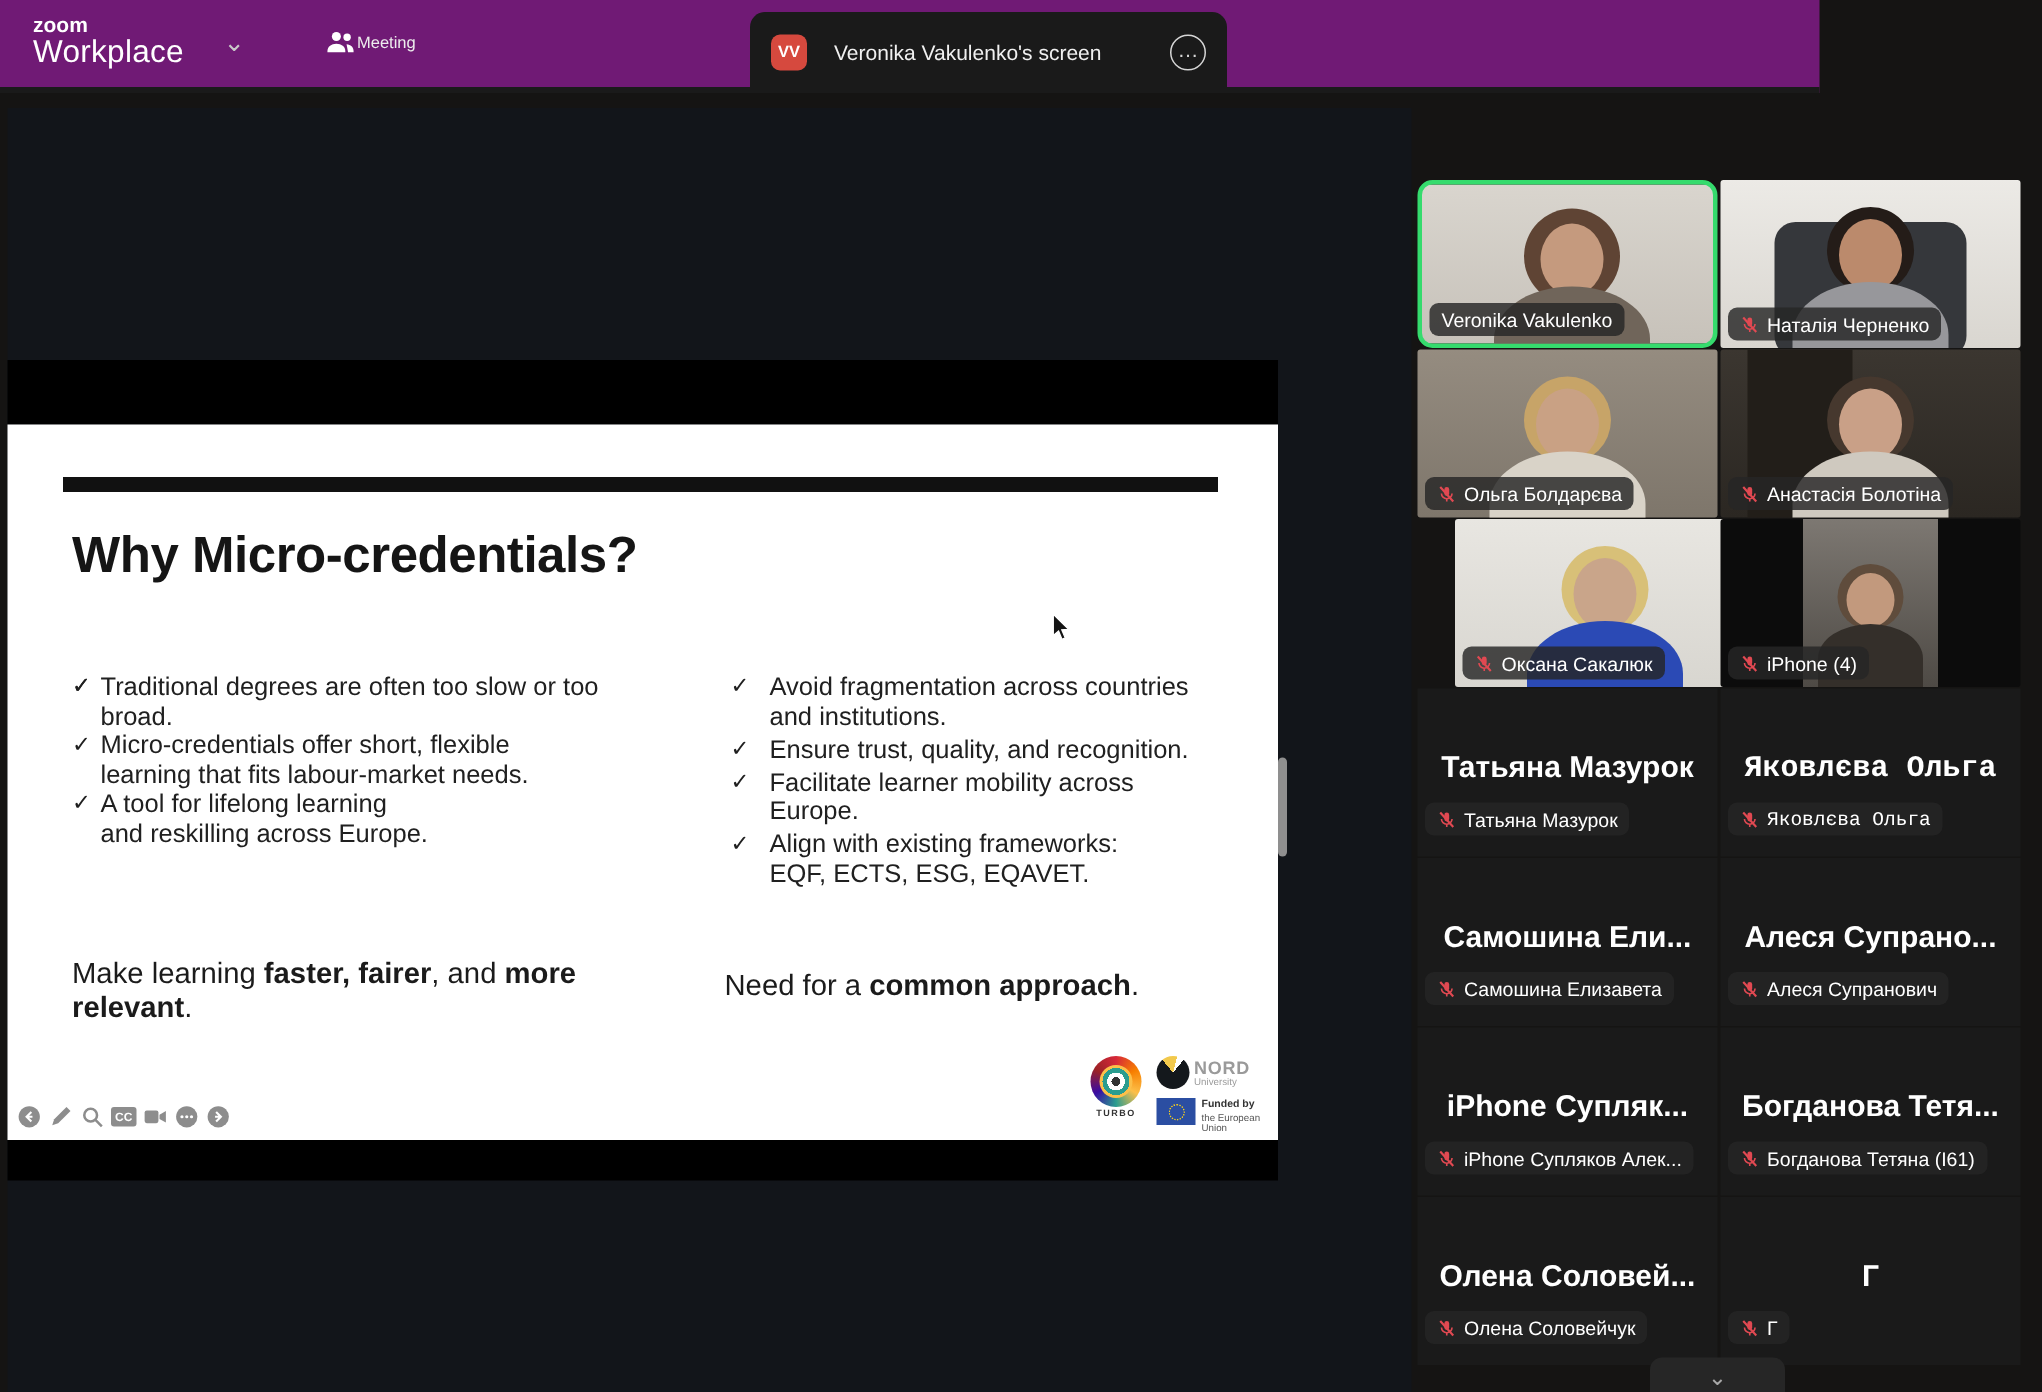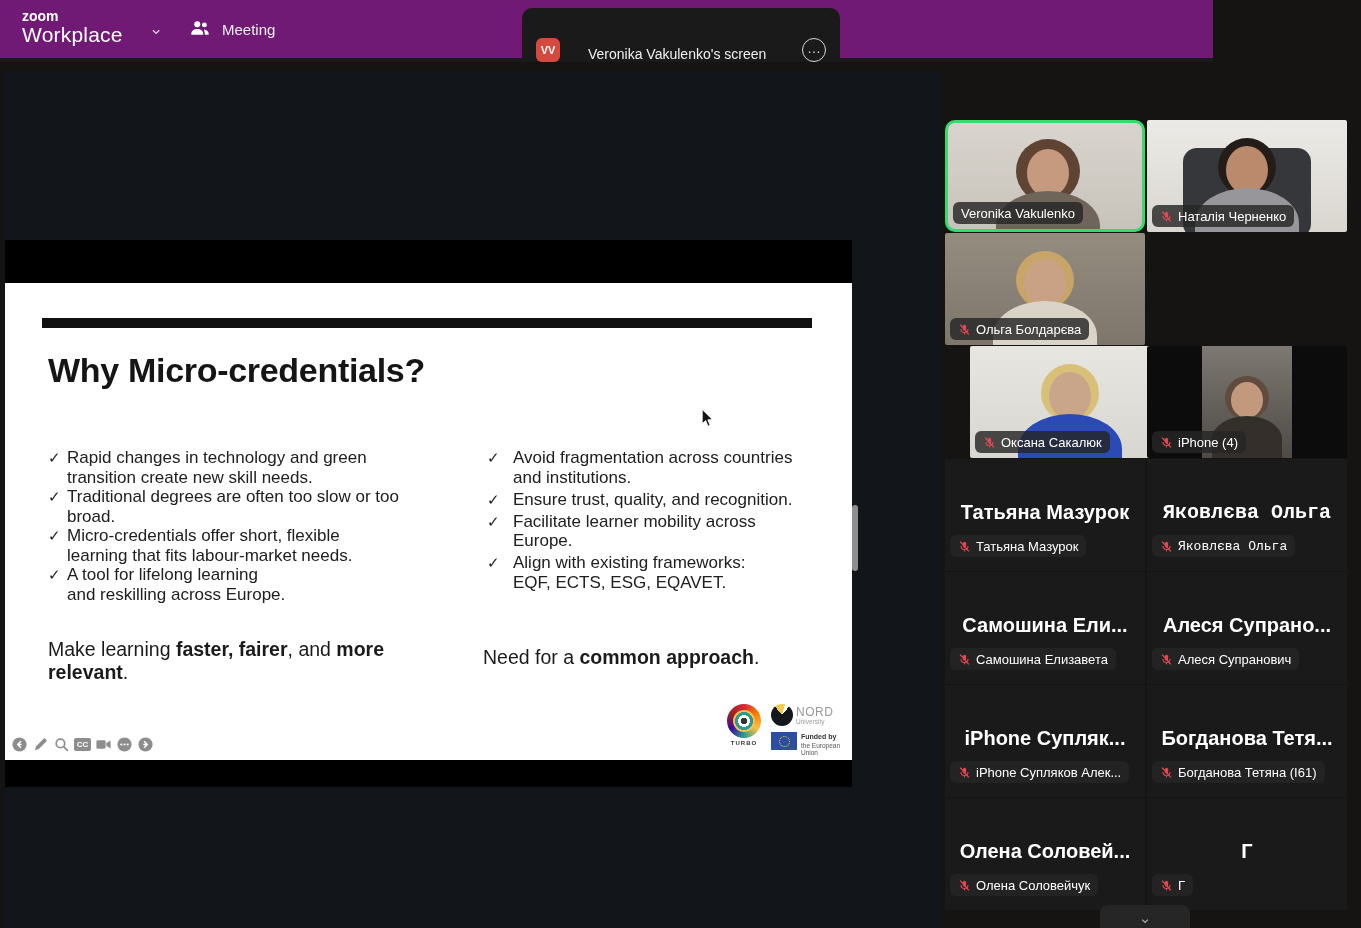--- a/index.html
+++ b/index.html
@@ -10,23 +10,23 @@
   
   .strip-blue  { left:820px; top:0; width:48px;  height:4px; background:#2d6da8; }
   .strip-light { left:868px; top:0; width:242px; height:4px; background:#d8d8d5; }
 
   
   .tabbar { left:0; top:0; width:1213px; height:62px; background:#701a75; border-bottom:4px solid #1a1a1a; }
   .logo { left:22px; top:9px; color:#fff; line-height:1.05; }
   .logo .l1 { font-size:14px; font-weight:700; }
   .logo .l2 { font-size:21px; font-weight:500; letter-spacing:.2px; }
   .logo-chev { left:149px; top:18px; color:#c9c9c9; font-size:17px; }
-  .meeting-tab { left:189px; top:0; height:58px; display:flex; align-items:center; gap:11px; color:#ededed; font-size:15px; cursor:default; }
-  .active-tab { left:522px; top:8px; width:318px; height:54px; background:#1a1a1a; border-radius:10px 10px 0 0;
-                display:flex; align-items:flex-end; gap:28px; padding:0 14px; }
+  .meeting-tab { left:216px; top:0; height:58px; display:flex; align-items:center; color:#ededed; font-size:11px; cursor:default; }
+  .active-tab { left:500px; top:8px; width:318px; height:54px; background:#1a1a1a; border-radius:10px 10px 0 0;
+                display:flex; align-items:center; gap:18px; padding:0 14px; }
   .vv-avatar { width:24px; height:24px; border-radius:6px; background:#d6493e; color:#fff; font-size:11px; font-weight:700;
                display:flex; align-items:center; justify-content:center; flex:0 0 auto; }
   .active-tab .tab-label { flex:1; color:#f0f0f0; font-size:14px; white-space:nowrap; overflow:hidden; }
   .tab-more { width:24px; height:24px; border:1.6px solid #d6d6d6; border-radius:50%; color:#d6d6d6;
               display:flex; align-items:center; justify-content:center; font-size:14px; line-height:1; padding-bottom:5px; }
 
   
   .share { left:5px; top:72px; width:936px; height:856px; background:#12151a; }
   .band-top    { left:0; top:168px; width:847px; height:43px; background:#000; }
   .slide       { left:0; top:211px; width:847px; height:477px; background:#fff; color:#141414; }
@@ -58,21 +58,21 @@
 
   
   .logos { left:716px; top:418px; width:126px; height:55px; }
   .turbo { left:6px; top:3px; width:34px; height:34px; border-radius:50%;
            background:conic-gradient(#d62839,#f77f00,#fcbf49,#2a9d8f,#3a0ca3,#9b2226,#d62839); }
   .turbo::after { content:""; position:absolute; left:6px; top:6px; width:22px; height:22px; border-radius:50%;
                   background:radial-gradient(circle, #333 0 3px, #fff 3px 6px, #2a9d8f 6px 9px, #fcbf49 9px 11px); }
   .turbo-label { left:2px; top:39px; width:42px; text-align:center; font-size:6px; font-weight:700; letter-spacing:1px; color:#333; }
   .nord-circle { left:50px; top:3px; width:22px; height:22px; border-radius:50%;
                  background:conic-gradient(from -40deg, #f2c94c 0 55deg, #ffffff 55deg 80deg, #14181c 80deg 360deg); }
-  .nord-name { left:75px; top:4px; font-size:12px; font-weight:400; color:#9a9a9a; letter-spacing:.5px; }
+  .nord-name { left:75px; top:4px; font-size:12px; font-weight:700; color:#9a9a9a; letter-spacing:.5px; }
   .nord-sub  { left:75px; top:17px; font-size:6.5px; color:#9a9a9a; }
   .eu-flag { left:50px; top:31px; width:26px; height:18px; background:#2b4ea2; }
   .eu-flag::after { content:""; position:absolute; left:8px; top:4px; width:9px; height:9px; border:1px dotted #ffd617; border-radius:50%; }
   .eu-l1 { left:80px; top:32px; font-size:7px; font-weight:700; color:#333; }
   .eu-l2 { left:80px; top:41px; font-size:6.5px; color:#555; }
 
   
   .cursor { left:696px; top:336px; width:13px; height:20px; }
 
   
@@ -171,22 +171,21 @@
 
 <div class="abs share">
   <div class="abs band-top"></div>
 
   <div class="abs slide">
     <div class="abs slide-rule"></div>
     <div class="abs slide-title">Why Micro-credentials?</div>
 
     <div class="abs col col-left">
       <ul>
-        <li><span class="check">✓</span><span class="btxt">Rapid changes in technology and green
-transition create new skill needs.</span></li>
+        <li><span class="check">✓</span></li>
         <li><span class="check">✓</span><span class="btxt">Traditional degrees are often too slow or too
 broad.</span></li>
         <li><span class="check">✓</span><span class="btxt">Micro-credentials offer short, flexible
 learning that fits labour-market needs.</span></li>
         <li><span class="check">✓</span><span class="btxt">A tool for lifelong learning
 and reskilling across Europe.</span></li>
       </ul>
     </div>
 
     <div class="abs col right col-right">
@@ -300,20 +299,35 @@
     <div class="badge">
       <svg viewBox="0 0 24 24" fill="#e14952">
           <path d="M12 3a3 3 0 0 1 3 3v5a3 3 0 0 1-6 0V6a3 3 0 0 1 3-3z"></path>
           <path d="M5.5 11a6.5 6.5 0 0 0 13 0" fill="none" stroke="#e14952" stroke-width="2"></path>
           <path d="M12 17.5v3.5" stroke="#e14952" stroke-width="2"></path>
           <path d="M4 3 20 21" stroke="#e14952" stroke-width="2.6"></path>
         </svg>
       <span>Наталія Черненко</span>
       </div>
   </div>
+  <div class="vt s4 pos-r1c1">
+    <div class="chair"></div>
+      <div class="hair"></div>
+      <div class="head"></div>
+      <div class="body"></div>
+    <div class="badge">
+      <svg viewBox="0 0 24 24" fill="#e14952">
+          <path d="M12 3a3 3 0 0 1 3 3v5a3 3 0 0 1-6 0V6a3 3 0 0 1 3-3z"></path>
+          <path d="M5.5 11a6.5 6.5 0 0 0 13 0" fill="none" stroke="#e14952" stroke-width="2"></path>
+          <path d="M12 17.5v3.5" stroke="#e14952" stroke-width="2"></path>
+          <path d="M4 3 20 21" stroke="#e14952" stroke-width="2.6"></path>
+        </svg>
+      <span>Анастасія Болотіна</span>
+      </div>
+  </div>
   <div class="vt s5 pos-r2c0">
     <div class="hair"></div>
       <div class="head"></div>
       <div class="body"></div>
     <div class="badge">
       <svg viewBox="0 0 24 24" fill="#e14952">
           <path d="M12 3a3 3 0 0 1 3 3v5a3 3 0 0 1-6 0V6a3 3 0 0 1 3-3z"></path>
           <path d="M5.5 11a6.5 6.5 0 0 0 13 0" fill="none" stroke="#e14952" stroke-width="2"></path>
           <path d="M12 17.5v3.5" stroke="#e14952" stroke-width="2"></path>
           <path d="M4 3 20 21" stroke="#e14952" stroke-width="2.6"></path>

